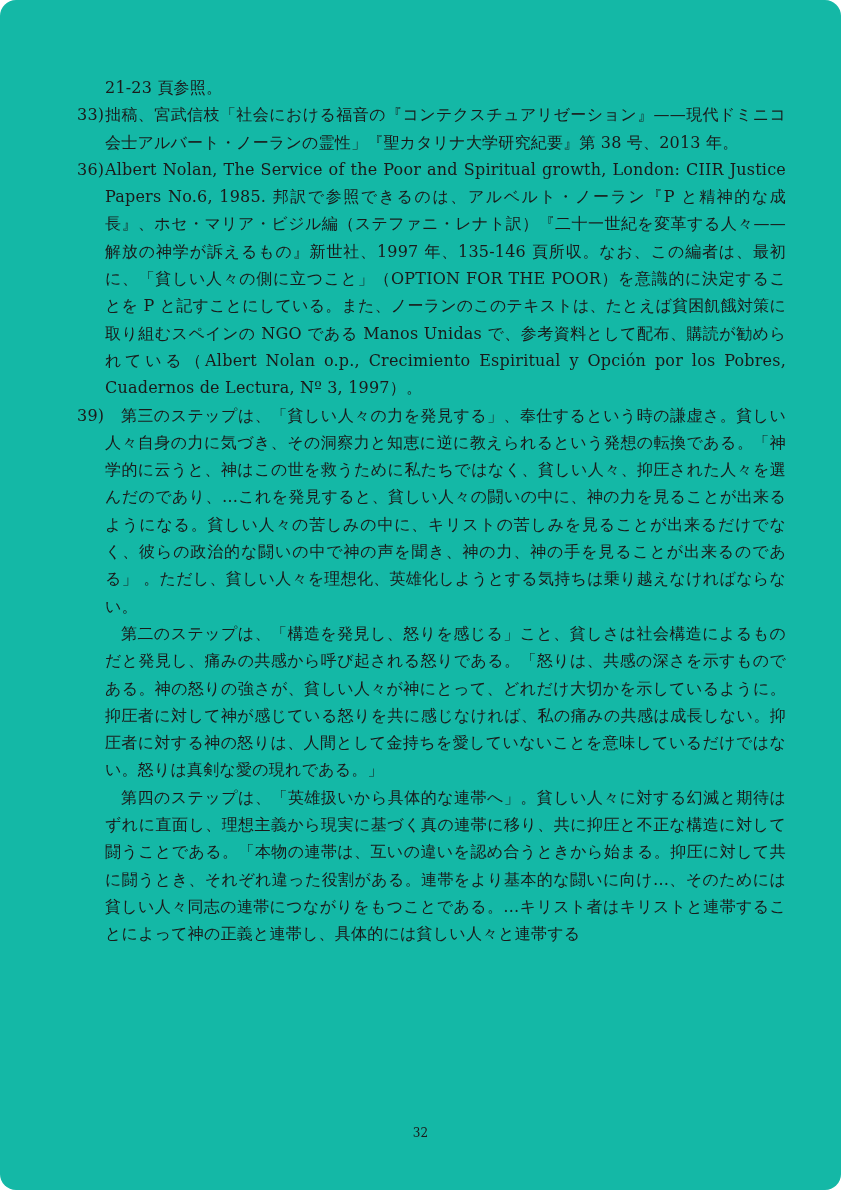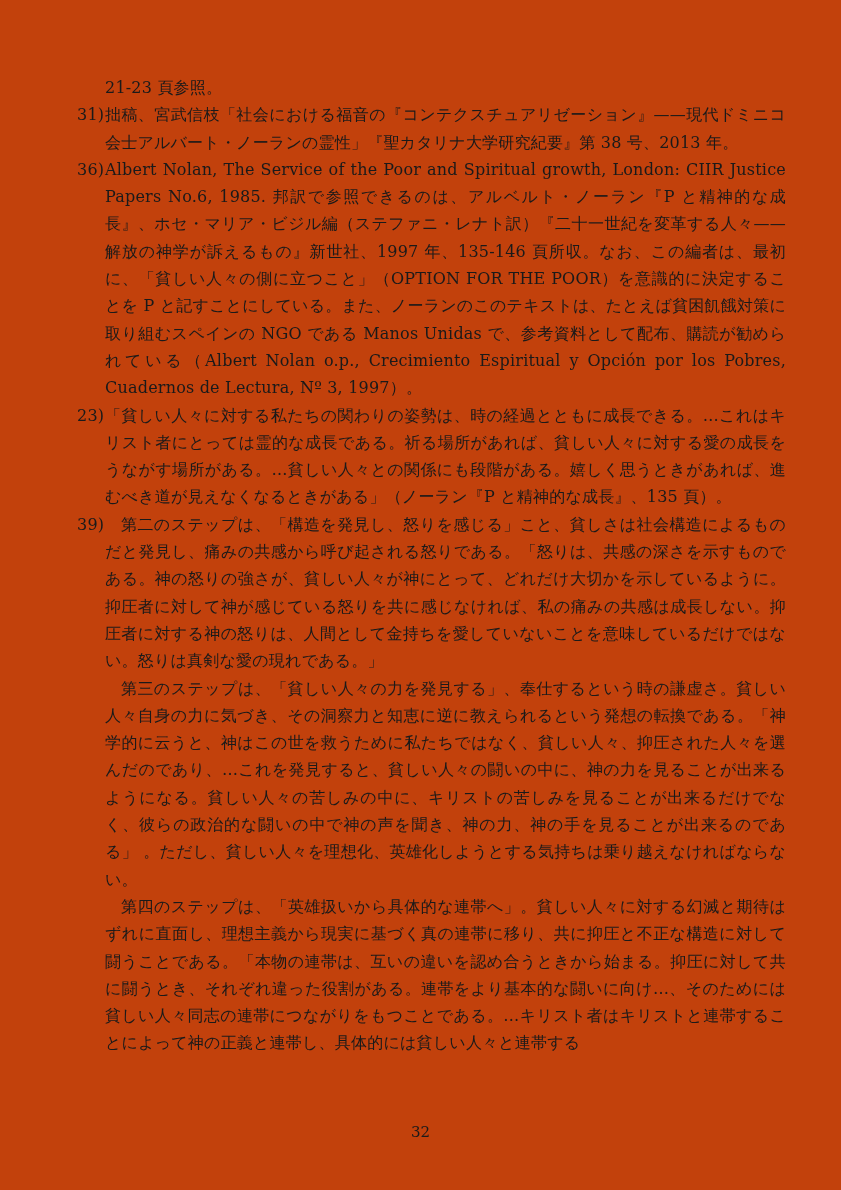--- a/index.html
+++ b/index.html
@@ -11,21 +11,22 @@
     width: 841px;
     height: 1190px;
     position: relative;
     font-family: "DejaVu Serif", "Liberation Serif", serif;
     color: #1a1a1a;
     overflow: hidden;
   }
   .page {
     position: absolute;
     inset: 0;
-    background: #c2410c;
+    background: #14b8a6;
+    border-radius: 16px;
   }
   .notes {
     position: absolute;
     top: 74px;
     left: 77px;
     width: 709px;
     font-size: 16px;
     line-height: 27.3px;
     text-align: justify;
     letter-spacing: 0.2px;
@@ -53,64 +54,58 @@
   .it {
   }
   .page-footer {
     position: absolute;
     top: 1122px;
     left: 0;
     width: 841px;
     text-align: center;
   }
   .page-number {
-    font-size: 15px;
+    font-size: 12px;
     color: #1a1a1a;
     text-align: right;
   }
 </style>
 </head>
 <body>
 
 <div class="page">
   <main class="notes">
 
     <div class="note">
       <span class="note-num"></span>
       <div class="note-body">
         <p class="para">21-23 頁参照。</p>
       </div>
     </div>
 
     <div class="note">
-      <span class="note-num">31)</span>
+      <span class="note-num">33)</span>
       <div class="note-body">
         <p class="para">拙稿、宮武信枝「社会における福音の『コンテクスチュアリゼーション』——現代ドミニコ会士アルバート・ノーランの霊性」『聖カタリナ大学研究紀要』第 38 号、2013 年。</p>
       </div>
     </div>
 
     <div class="note">
       <span class="note-num">36)</span>
       <div class="note-body">
         <p class="para"><span>Albert Nolan, </span><span class="it">The Service of the Poor and Spiritual growth,</span><span> London: CIIR Justice Papers No.6, 1985. 邦訳で参照できるのは、アルベルト・ノーラン『P と精神的な成長』、ホセ・マリア・ビジル編（ステファニ・レナト訳）『二十一世紀を変革する人々——解放の神学が訴えるもの』新世社、1997 年、135-146 頁所収。なお、この編者は、最初に、「貧しい人々の側に立つこと」（OPTION FOR THE POOR）を意識的に決定することを P と記すことにしている。また、ノーランのこのテキストは、たとえば貧困飢餓対策に取り組むスペインの NGO である Manos Unidas で、参考資料として配布、購読が勧められている（Albert Nolan o.p., </span><span class="it">Crecimiento Espiritual y Opción por los Pobres</span><span>, Cuadernos de Lectura, Nº 3, 1997）。</span></p>
       </div>
     </div>
 
-    <div class="note">
-      <span class="note-num">23)</span>
-      <div class="note-body">
-        <p class="para">「貧しい人々に対する私たちの関わりの姿勢は、時の経過とともに成長できる。…これはキリスト者にとっては霊的な成長である。祈る場所があれば、貧しい人々に対する愛の成長をうながす場所がある。…貧しい人々との関係にも段階がある。嬉しく思うときがあれば、進むべき道が見えなくなるときがある」（ノーラン『P と精神的な成長』、135 頁）。</p>
-      </div>
-    </div>
 
     <div class="note">
       <span class="note-num">39)</span>
       <div class="note-body">
+        <p class="para indent">第三のステップは、「貧しい人々の力を発見する」、奉仕するという時の謙虚さ。貧しい人々自身の力に気づき、その洞察力と知恵に逆に教えられるという発想の転換である。「神学的に云うと、神はこの世を救うために私たちではなく、貧しい人々、抑圧された人々を選んだのであり、…これを発見すると、貧しい人々の闘いの中に、神の力を見ることが出来るようになる。貧しい人々の苦しみの中に、キリストの苦しみを見ることが出来るだけでなく、彼らの政治的な闘いの中で神の声を聞き、神の力、神の手を見ることが出来るのである」 。ただし、貧しい人々を理想化、英雄化しようとする気持ちは乗り越えなければならない。</p>
         <p class="para indent">第二のステップは、「構造を発見し、怒りを感じる」こと、貧しさは社会構造によるものだと発見し、痛みの共感から呼び起される怒りである。「怒りは、共感の深さを示すものである。神の怒りの強さが、貧しい人々が神にとって、どれだけ大切かを示しているように。抑圧者に対して神が感じている怒りを共に感じなければ、私の痛みの共感は成長しない。抑圧者に対する神の怒りは、人間として金持ちを愛していないことを意味しているだけではない。怒りは真剣な愛の現れである。」</p>
-        <p class="para indent">第三のステップは、「貧しい人々の力を発見する」、奉仕するという時の謙虚さ。貧しい人々自身の力に気づき、その洞察力と知恵に逆に教えられるという発想の転換である。「神学的に云うと、神はこの世を救うために私たちではなく、貧しい人々、抑圧された人々を選んだのであり、…これを発見すると、貧しい人々の闘いの中に、神の力を見ることが出来るようになる。貧しい人々の苦しみの中に、キリストの苦しみを見ることが出来るだけでなく、彼らの政治的な闘いの中で神の声を聞き、神の力、神の手を見ることが出来るのである」 。ただし、貧しい人々を理想化、英雄化しようとする気持ちは乗り越えなければならない。</p>
         <p class="para indent">第四のステップは、「英雄扱いから具体的な連帯へ」。貧しい人々に対する幻滅と期待はずれに直面し、理想主義から現実に基づく真の連帯に移り、共に抑圧と不正な構造に対して闘うことである。「本物の連帯は、互いの違いを認め合うときから始まる。抑圧に対して共に闘うとき、それぞれ違った役割がある。連帯をより基本的な闘いに向け…、そのためには貧しい人々同志の連帯につながりをもつことである。…キリスト者はキリストと連帯することによって神の正義と連帯し、具体的には貧しい人々と連帯する</p>
       </div>
     </div>
 
   </main>
 
   <footer class="page-footer">
     <span class="page-number">32</span>
   </footer>
 </div>

